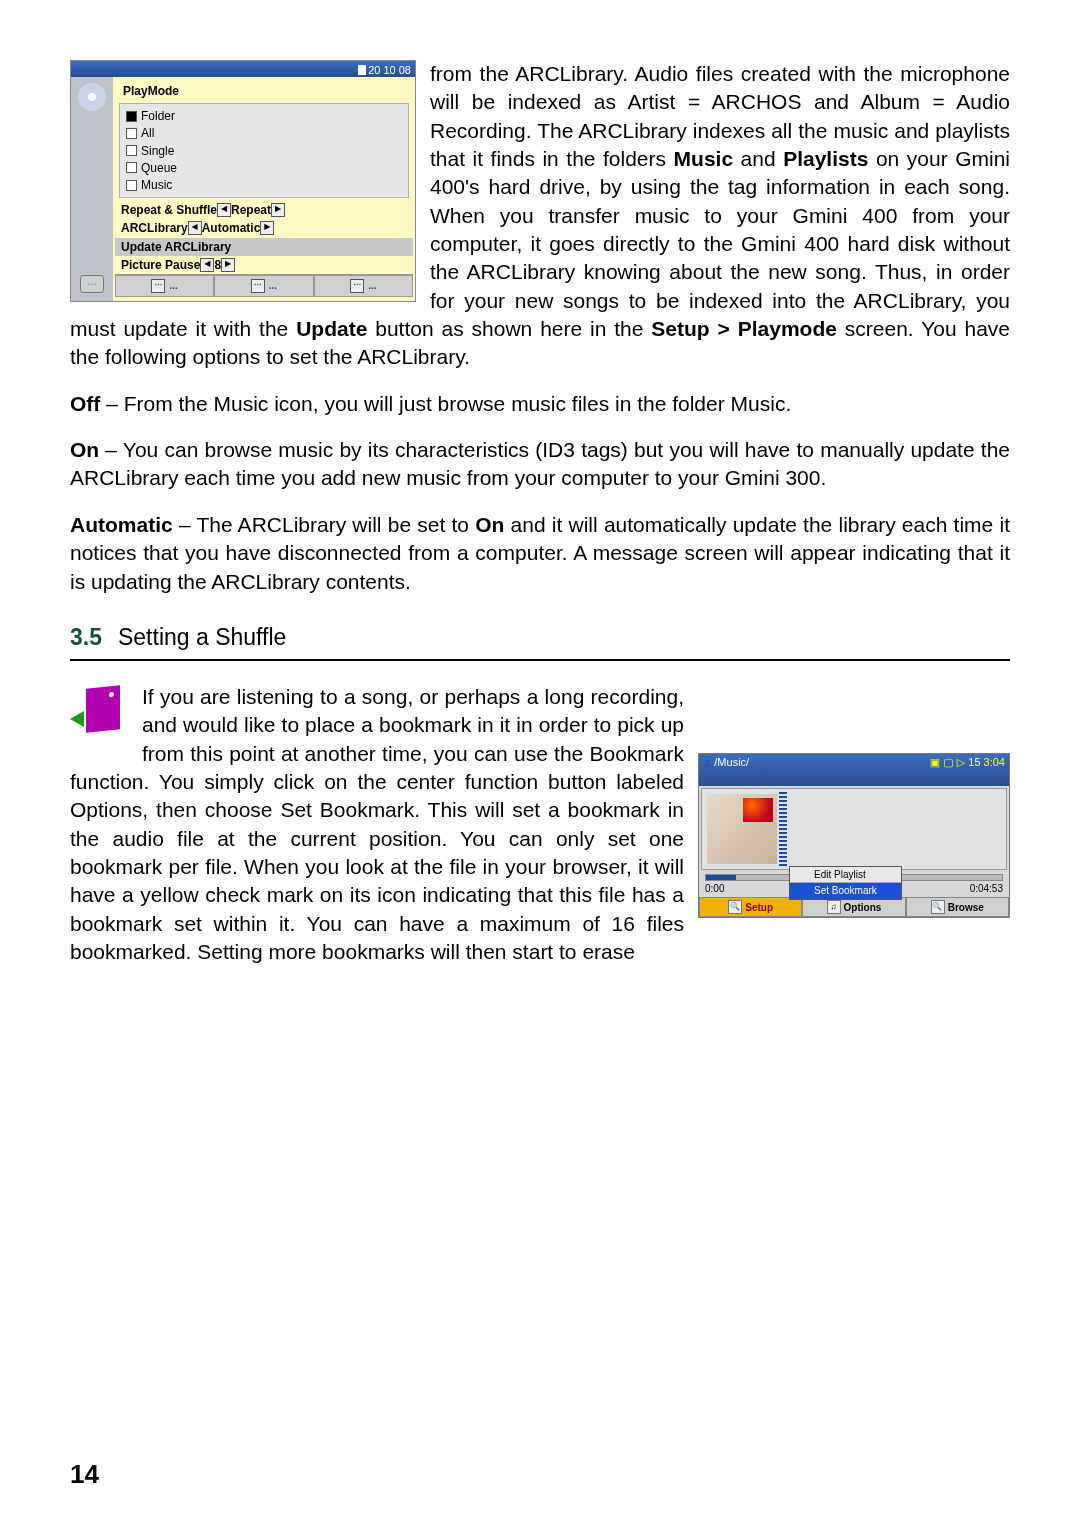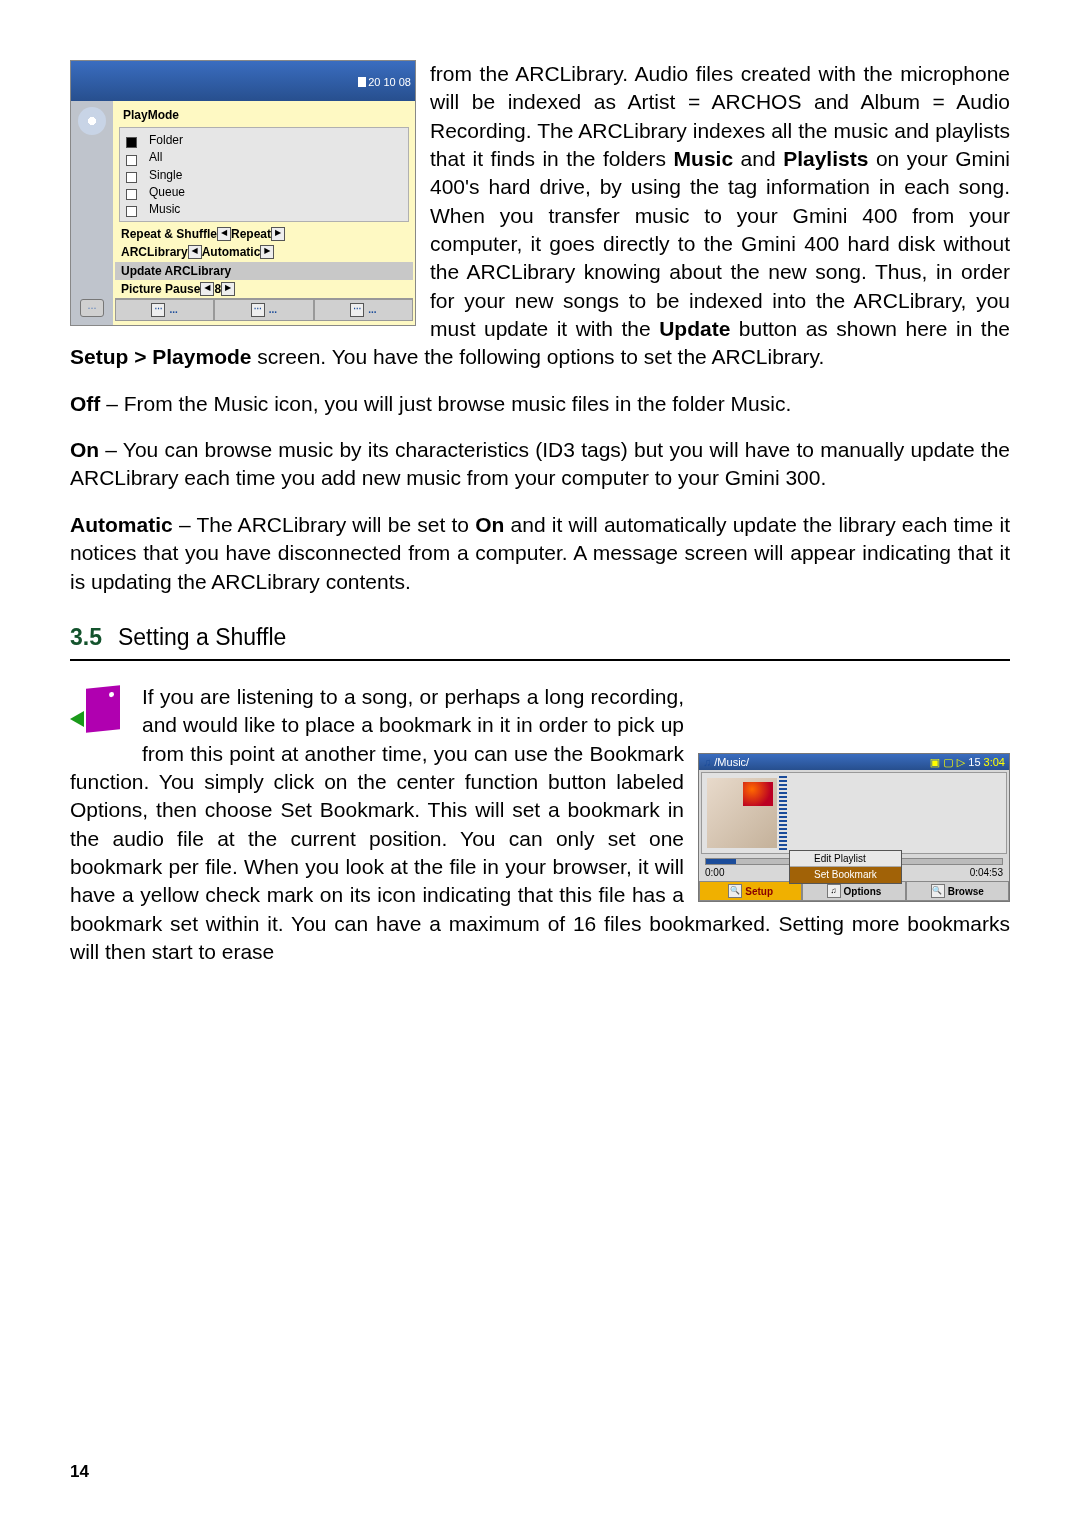--- a/index.html
+++ b/index.html
@@ -2,70 +2,70 @@
 <html><head>
 <meta charset="utf-8">
 <style>
 body{margin:0;padding:60px 70px;font-family:Verdana,Arial,sans-serif;font-size:21px;line-height:1.35;color:#000;background:#fff;width:1080px;box-sizing:border-box}
 p{margin:0 0 18px 0;text-align:justify}
 .float-l{float:left;margin:0 14px 6px 0}
 .float-r{float:right;margin:0 0 6px 14px}
 .clear{clear:both}
 .sec-head{border-bottom:2.5px solid #000;padding-bottom:6px;margin:26px 0 22px 0;font-size:23px}
 .sec-num{color:#14532d;font-weight:bold;margin-right:16px}
-.page-num{position:absolute;left:70px;bottom:38px;font-weight:bold;font-size:17px}
+.page-num{position:absolute;left:70px;bottom:30px;font-weight:bold;font-size:26px}
 
 
 .ss{width:344px;border:1px solid #888;background:#d8d8d8;font-family:Tahoma,Verdana,sans-serif;font-size:12px;color:#000}
-.ss-top{height:16px;background:linear-gradient(#3a6dc0,#274f8e);color:#fff;text-align:right;padding:12px 4px;font-size:11px;line-height:16px}
+.ss-top{height:16px;background:linear-gradient(#3a6dc0,#274f8e);color:#fff;text-align:right;padding:0 4px;font-size:11px;line-height:16px}
 .ss-top span{display:inline-block;vertical-align:middle}
 .vol-i{width:8px;height:10px;background:#fff;display:inline-block;margin-right:2px}
 .ss-body{display:flex}
 .ss-side{width:42px;background:#bfc4cc;display:flex;flex-direction:column;align-items:center;justify-content:space-between;padding:6px 0}
 .cd-icon{width:28px;height:28px;border-radius:50%;background:radial-gradient(circle,#fff 20%,#c8d4e6 21% 80%,#9ab 81%)}
 .side-btn{width:22px;height:16px;border:1px solid #777;border-radius:3px;background:#d0d0d0;margin:2px;display:flex;align-items:center;justify-content:center;color:#2a5fb0;font-size:9px}
 .ss-main{flex:1;background:#fef9c3;padding:4px 2px}
 .ss-title{font-weight:bold;margin:2px 0 4px 8px}
 .ss-block{border:1px solid #b0b0b0;background:#e6e6e6;margin:0 4px 3px 4px;padding:3px 6px}
-.ss-opt{display:flex;align-items:flex-end;gap:12px;margin:1px 0}
+.ss-opt{display:flex;align-items:center;gap:4px;margin:1px 0}
 .ck{width:9px;height:9px;border:1px solid #555;background:#fff;display:inline-block}
 .ck.on{background:#000}
 .ss-row{display:flex;align-items:center;padding:1px 6px}
 .arr{width:12px;height:12px;border:1px solid #555;background:#eee;font-size:8px;line-height:10px;text-align:center;display:inline-block}
 .ss-bot{display:flex;border-top:1px solid #999}
 .ss-bot .bb{flex:1;height:20px;border:1px solid #999;background:#d0d0d0;display:flex;align-items:center;justify-content:center;gap:4px;font-size:10px;color:#1b4c9a;font-weight:bold}
 
 
 .bm-icon{width:58px;height:58px;position:relative}
 .bm-icon .tag{position:absolute;width:34px;height:44px;background:#b000b0;left:16px;top:4px;transform:skewY(-6deg)}
 .bm-icon .tag:before{content:"";position:absolute;right:6px;top:6px;width:5px;height:5px;background:#fff;border-radius:50%}
 .bm-icon .arrw{position:absolute;left:0;top:28px;width:0;height:0;border-left:14px solid #1a9a1a;border-top:8px solid transparent;border-bottom:8px solid transparent;transform:rotate(180deg)}
 
 
 .pl{width:310px;border:1px solid #777;font-family:Tahoma,Verdana,sans-serif;font-size:11px;background:#d8d8d8}
-.pl-top{height:16px;background:linear-gradient(#3a6dc0,#274f8e);color:#ff0;padding:0 4px;line-height:16px;display:flex;justify-content:space-between}
+.pl-top{height:32px;background:linear-gradient(#3a6dc0,#274f8e);color:#ff0;padding:0 4px;line-height:16px;display:flex;justify-content:space-between}
 .pl-top .l{color:#fff}
 .pl-top .r{color:#fff}
 .pl-top .t{color:#ff0}
 .pl-body{display:flex;padding:3px;border:1px solid #999;margin:2px;background:#e2e2e2}
 .pl-meta{flex:1;font-size:11px;line-height:1.3}
 .pl-meta .art{font-weight:bold}
 .pl-meta .fmt{color:#1b4c9a}
 .pl-meta .nxt{color:#1b4c9a;margin-top:10px}
 .pl-meta .np{color:#1b4c9a}
 .pl-cover{width:70px;height:70px;background:linear-gradient(135deg,#e8dacb,#c4b19a);margin:2px;position:relative}
 .pl-cover:after{content:"";position:absolute;right:4px;top:4px;width:30px;height:24px;background:radial-gradient(circle at 30% 30%,#ff6a00,#b02 70%)}
 .bars{width:8px;background:repeating-linear-gradient(#1b4c9a,#1b4c9a 2px,#e2e2e2 2px,#e2e2e2 4px)}
 .pl-prog{padding:2px 6px;position:relative}
 .prog-bar{height:5px;background:#bbb;border:1px solid #888;position:relative}
 .prog-bar .fill{width:10%;height:100%;background:#1b4c9a}
 .prog-times{display:flex;justify-content:space-between;font-size:10px;color:#000;margin-top:1px}
 .ctx-menu{position:absolute;left:90px;top:-6px;background:#e8e8e8;border:1px solid #555;font-size:10px}
 .ctx-menu div{padding:1px 24px;border-bottom:1px solid #aaa}
-.ctx-menu div:last-child{border:none;background:#a16207;color:#fff}
+.ctx-menu div:last-child{border:none;background:#1d4ed8;color:#fff}
 .pl-foot{display:flex}
 .pl-foot .fb{flex:1;height:18px;border:1px solid #888;background:#d0d0d0;display:flex;align-items:center;justify-content:center;gap:3px;font-size:10px;font-weight:bold}
 .pl-foot .fb.y{background:#f0b000;color:#800}
 .pl-foot .fb .ic{width:12px;height:12px;border:1px solid #777;background:#eee;font-size:8px;line-height:12px;text-align:center}
 .mnote{width:8px;color:#1b4c9a}
 </style>
 </head>
 <body>
 
 <div class="ss float-l">

